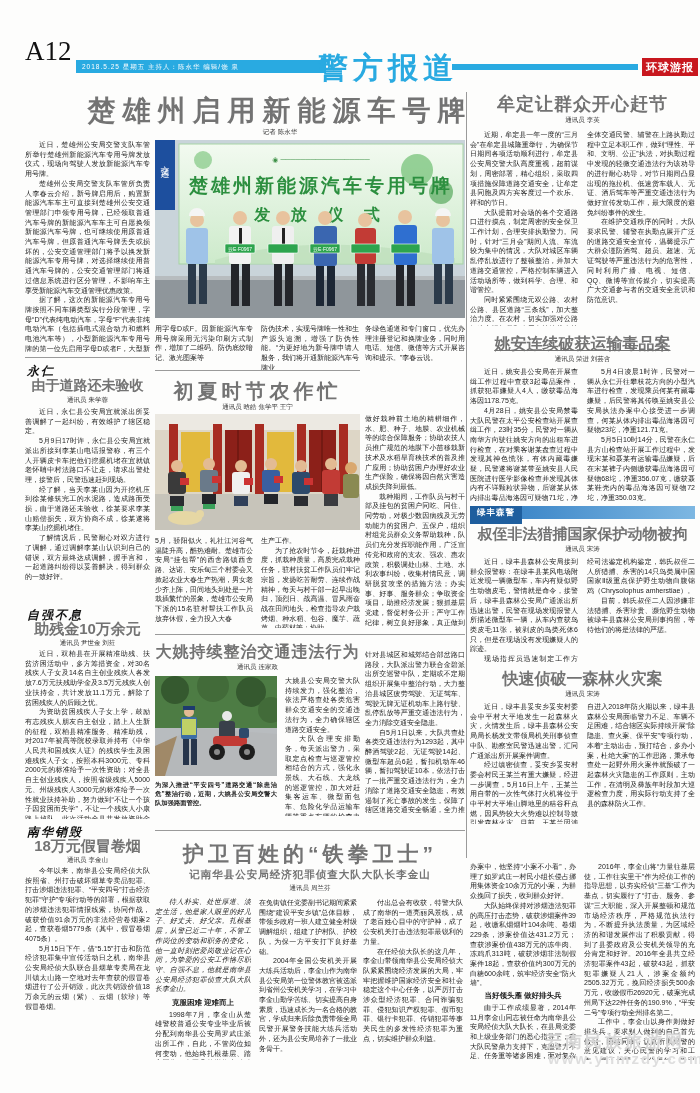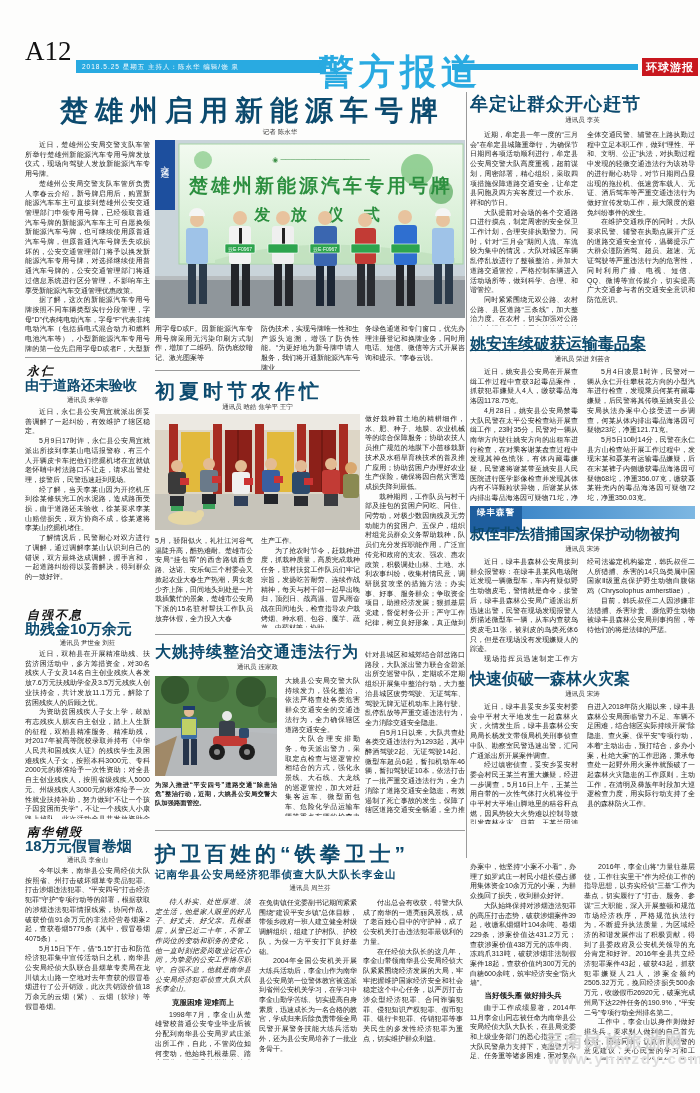--- a/index.html
+++ b/index.html
@@ -4,25 +4,25 @@
 <style>
   html,body{margin:0;padding:0;}
   body{width:700px;height:1093px;position:relative;background:#fdfdfc;
        font-family:"Liberation Sans","DejaVu Sans",sans-serif;color:#1a1a1a;overflow:hidden;}
   .abs{position:absolute;}
   .hr{position:absolute;height:1px;background:#9a9a9a;}
   .vr{position:absolute;width:1px;background:#9a9a9a;}
   
   .pageno{font-family:"Liberation Serif","DejaVu Serif",serif;font-size:27px;color:#111;}
   .datebar{background:#29aae1;color:#fff;font-size:6.5px;line-height:13px;padding:0 6px;letter-spacing:1px;white-space:nowrap;overflow:hidden;}
-  .secttl{color:#29aae1;font-weight:bold;font-size:36px;letter-spacing:5px;white-space:nowrap;}
+  .secttl{color:#29aae1;font-weight:bold;font-size:30px;letter-spacing:5px;white-space:nowrap;}
   .cyanbar{background:#29aae1;}
   .masthead{background:#c8171e;color:#fff;font-weight:bold;font-size:11px;line-height:18px;text-align:center;letter-spacing:1px;}
   
-  .art-title{font-weight:bold;color:#0c4a6e;white-space:nowrap;}
+  .art-title{font-weight:bold;color:#737373;text-align:center;white-space:nowrap;}
   .byline{font-size:6.5px;color:#333;text-align:center;white-space:nowrap;}
   .sec-label{font-family:"DejaVu Serif","Liberation Serif",serif;font-style:italic;font-weight:bold;font-size:12px;color:#111;letter-spacing:2px;}
   .body-col{font-size:7px;line-height:9.7px;text-align:justify;color:#1c1c1c;overflow:hidden;}
   .body-col p{margin:0;text-indent:2em;}
   .body-col p.cont{text-indent:0;}
   .subhead{font-weight:bold;text-align:center;text-indent:0 !important;margin:3px 0 2px 0 !important;font-size:7.5px;}
   .intro-italic{font-family:Liberation Serif, serif;font-style:italic;}
   .caption{font-size:6.3px;line-height:9px;font-weight:bold;color:#222;text-align:justify;overflow:hidden;}
   .greenbar-label{background:#1e5e9e;color:#fff;font-size:8.5px;font-weight:bold;line-height:13px;text-align:center;letter-spacing:1px;}
   .greenbar-rest{background:linear-gradient(90deg,#3f88c9,#7db7e2);}
@@ -309,21 +309,21 @@
 <div class="abs body-col" style="left:470px;top:367px;width:108px;height:134px;">
   <p>近日，姚安县公安局在开展查缉工作过程中查获3起毒品案件，抓获犯罪嫌疑人4人，缴获毒品海洛因1178.75克。</p>
   <p>4月28日，姚安县公安局禁毒大队民警在太平公安检查站开展查缉工作，23时35分，民警对一辆从南华方向驶往姚安方向的出租车进行检查，在对乘客谢某盘查过程中发现其神色慌张，有体内藏毒嫌疑，民警遂将谢某带至姚安县人民医院进行医学影像检查并发现其体内有不详颗粒状异物，后谢某从体内排出毒品海洛因可疑物71坨，净重为350.94克。</p>
 </div>
 <div class="abs body-col" style="left:587px;top:367px;width:108px;height:134px;">
   <p>5月4日凌晨1时许，民警对一辆从永仁开往攀枝花方向的小型汽车进行检查，发现乘员何某有藏毒嫌疑，后民警将其传唤至姚安县公安局执法办案中心接受进一步调查，何某从体内排出毒品海洛因可疑物23坨，净重121.71克。</p>
   <p>5月5日10时14分，民警在永仁县方山检查站开展工作过程中，发现宋某和聂某有运输毒品嫌疑，后在宋某裤子内侧缴获毒品海洛因可疑物68坨，净重356.07克，缴获聂某鞋壳内的毒品海洛因可疑物72坨，净重350.03克。</p>
 
 </div>
 
-<div class="abs greenbar-label" style="left:470px;top:506px;width:52px;height:26px;">绿丰森警</div>
+<div class="abs greenbar-label" style="left:470px;top:506px;width:52px;height:18px;">绿丰森警</div>
 <div class="abs greenbar-rest" style="left:522px;top:506px;width:173px;height:13px;"></div>
 
 <div class="abs art-title" style="left:470px;top:525px;width:225px;font-size:15px;">叔侄非法猎捕国家保护动物被拘</div>
 <div class="abs byline" style="left:470px;top:545px;width:225px;">通讯员 宋涛</div>
 <div class="abs body-col" style="left:470px;top:557px;width:108px;height:106px;">
   <p>近日，绿丰县森林公安局接到群众报警称：在绿丰县某风电场附近发现一辆微型车，车内有疑似野生动物皮毛，警情就是命令，接警后，绿丰县森林公安局广通派出所迅速出警，民警在现场发现报警人所描述微型车一辆，从车内查获鸟类皮毛11张，被剥皮的鸟类死体6只，但是在现场没有发现嫌疑人的踪迹。</p>
   <p>现场指挥员迅速制定工作方案，一方面加大对现场周边走访排查，一方面通过以车找人的思路开展侦查，经过缜密侦查，于5月9日晚锁定并成功抓获藏匿于现场附近山上的犯罪嫌疑人韩某军、韩某胜叔侄二人，经过进一步审讯，办案民警又从附近山上搜出犯罪嫌疑人藏匿的未剥皮野生鸟类死体3只，高压气枪一支、自制射钉枪一支及铅弹若干发。</p>
 </div>
 <div class="abs body-col" style="left:587px;top:557px;width:108px;height:106px;">
   <p class="cont">经司法鉴定机构鉴定，韩氏叔侄二人所猎捕、杀害的14只鸟类属中国国家Ⅱ级重点保护野生动物白腹锦鸡（Chrysolophus amherstiae）。</p>

